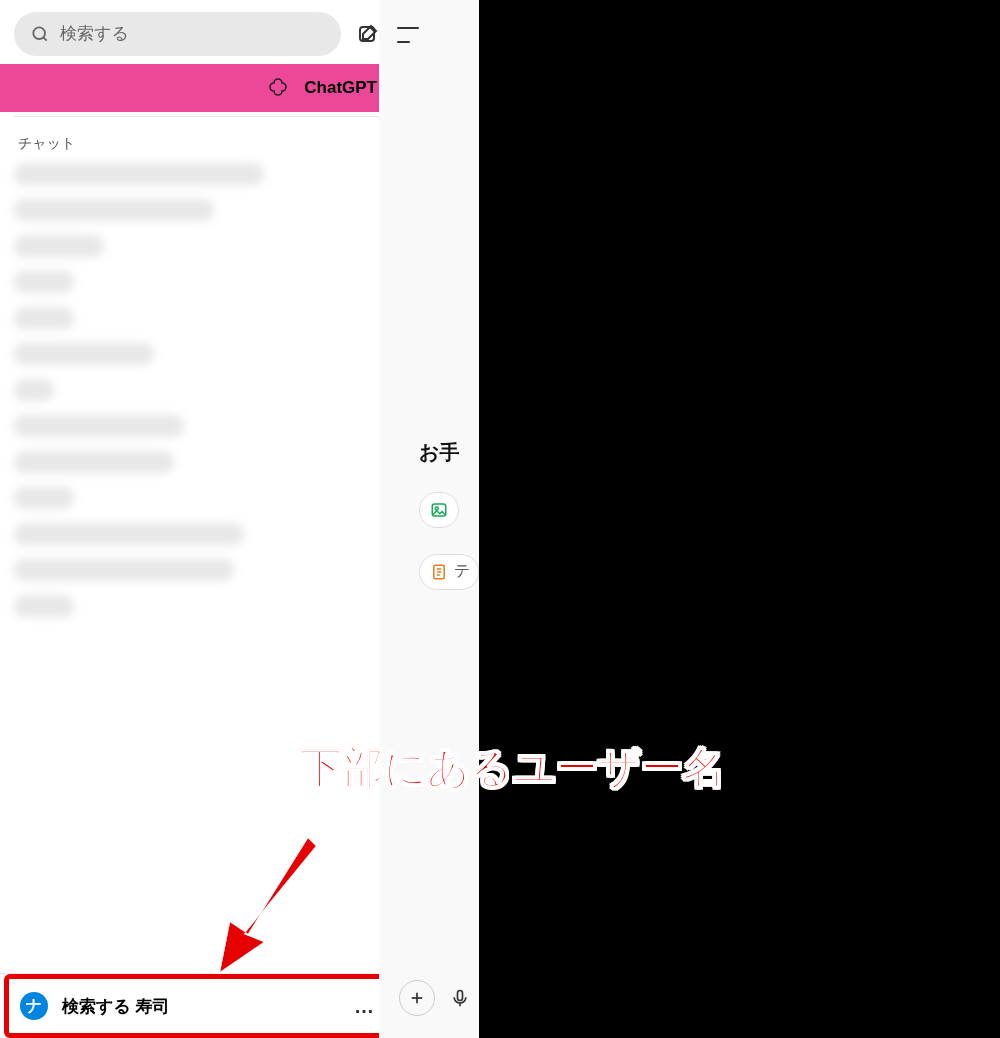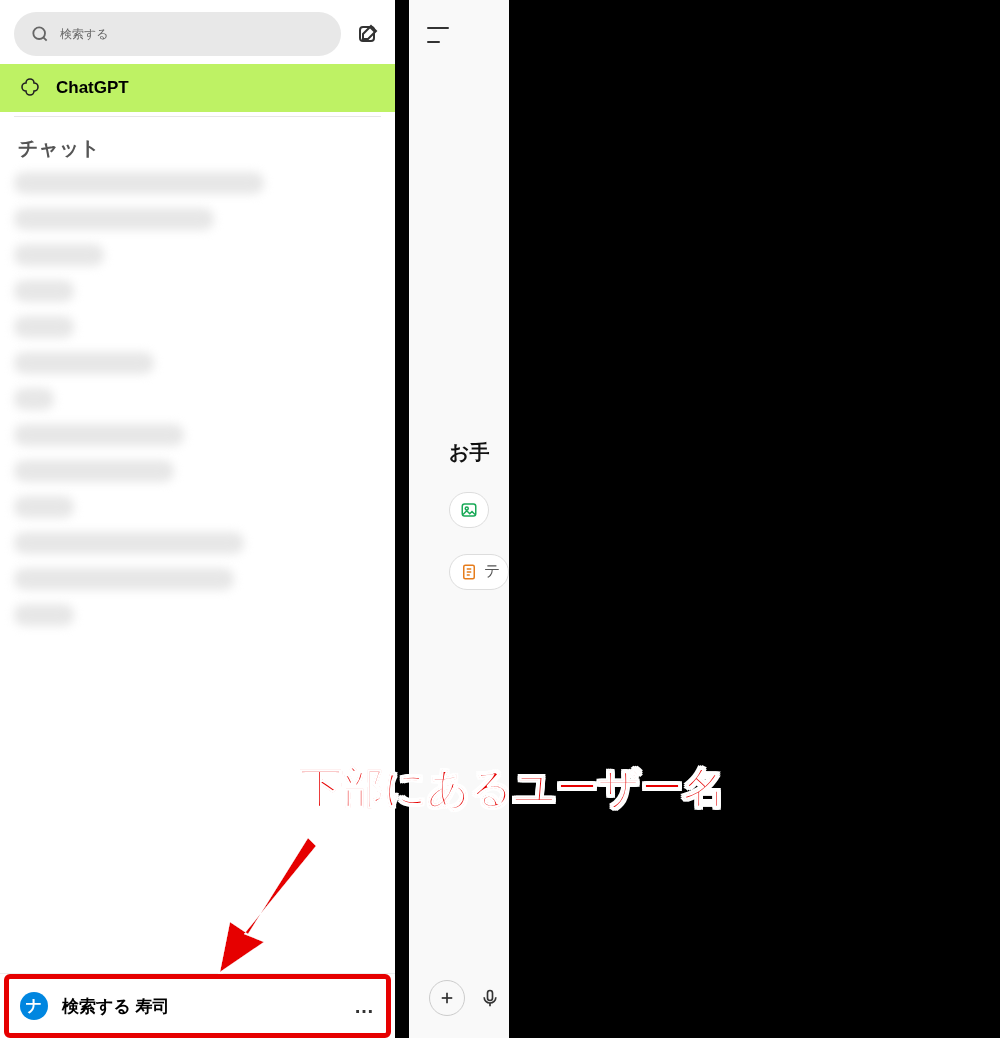--- a/index.html
+++ b/index.html
@@ -16,39 +16,39 @@
     display: flex; align-items: center; gap: 14px;
     padding: 12px 14px 8px 14px;
   }
   .search-pill {
     flex: 1; display: flex; align-items: center; gap: 10px;
     background: #e8e8e8; border-radius: 22px; height: 44px;
     padding: 0 16px; color: #555;
   }
   .search-pill input {
     border: none; background: transparent; outline: none;
-    font-size: 12px; color: #be185d; flex: 1;
+    font-size: 17px; color: #be185d; flex: 1;
   }
   .search-pill input::placeholder { color: #666; }
   .compose-btn {
     width: 26px; height: 26px; display: flex; align-items: center; justify-content: center;
     color: #333;
   }
 
   .nav-item {
     display: flex; align-items: center; gap: 14px;
     padding: 12px 18px; font-size: 17px; font-weight: 700;
   }
-  .nav-item.active { background: #bef264; }
+  .nav-item.active { background: #ec4899; justify-content: flex-end; }
   .nav-item .ic { width: 24px; height: 24px; display: flex; align-items: center; justify-content: center; }
 
   .divider { height: 1px; background: #e6e6e6; margin: 4px 14px; }
 
   .section-label {
-    padding: 14px 18px 6px 18px; font-size: 20px; color: #555; font-weight: 700;
+    padding: 14px 18px 6px 18px; font-size: 14px; color: #555; font-weight: 400;
   }
 
   .chat-list { flex: 1; padding: 4px 14px; display: flex; flex-direction: column; gap: 14px; }
   .chat-list .blur-row {
     height: 22px; background: #e7e7e7; border-radius: 10px;
     filter: blur(5px);
   }
 
   .user-bar {
     position: relative;
@@ -61,21 +61,21 @@
     background: #0086e0; display: flex; align-items: center; justify-content: center;
     color: #fff; font-weight: 700; font-size: 16px;
   }
   .user-bar .dots { margin-left: auto; color: #333; font-size: 20px; letter-spacing: 1px; }
   .red-highlight {
     position: absolute; left: 4px; right: 4px; top: 0; bottom: 0;
     border: 5px solid #e60000; border-radius: 6px; pointer-events: none;
   }
 
   .main-strip {
-    position: absolute; left: 409px; top: 0; width: 100px; height: 1038px;
+    position: absolute; left: 379px; top: 0; width: 100px; height: 1038px;
     background: #f9f9f9;
     display: flex; flex-direction: column; font-family: Liberation Serif, serif;
   }
   .main-strip .mtop {
     height: 70px; display: flex; align-items: center; padding-left: 18px;
   }
   .menu-lines {
     width: 22px; height: 16px; display: flex; flex-direction: column; justify-content: space-between;
   }
   .menu-lines span { display: block; height: 2px; background: #333; border-radius: 1px; }
@@ -95,21 +95,21 @@
     height: 80px; display:flex; align-items:center; gap:12px; padding-left:20px;
   }
   .circle-btn {
     width:36px; height:36px; border-radius:50%; border:1px solid #ccc;
     display:flex; align-items:center; justify-content:center; color:#333;
   }
   .mic-btn { width:26px; height:26px; color:#333; display:flex; align-items:center; justify-content:center; }
 
   
   .annotation {
-    position:absolute; left:300px; top:760px; width:692px;
+    position:absolute; left:300px; top:740px; width:692px;
     font-size:42px; font-weight:800; color:#e60000;
     line-height:1.35;
     -webkit-text-stroke: 1px #fff;
     text-shadow:
       -2px -2px 0 #fff, 2px -2px 0 #fff, -2px 2px 0 #fff, 2px 2px 0 #fff,
       0 -2px 0 #fff, 0 2px 0 #fff, -2px 0 0 #fff, 2px 0 0 #fff;
     pointer-events:none;
   }
   .arrow {
     position:absolute; left:208px; top:838px; width:120px; height:140px; pointer-events:none;

